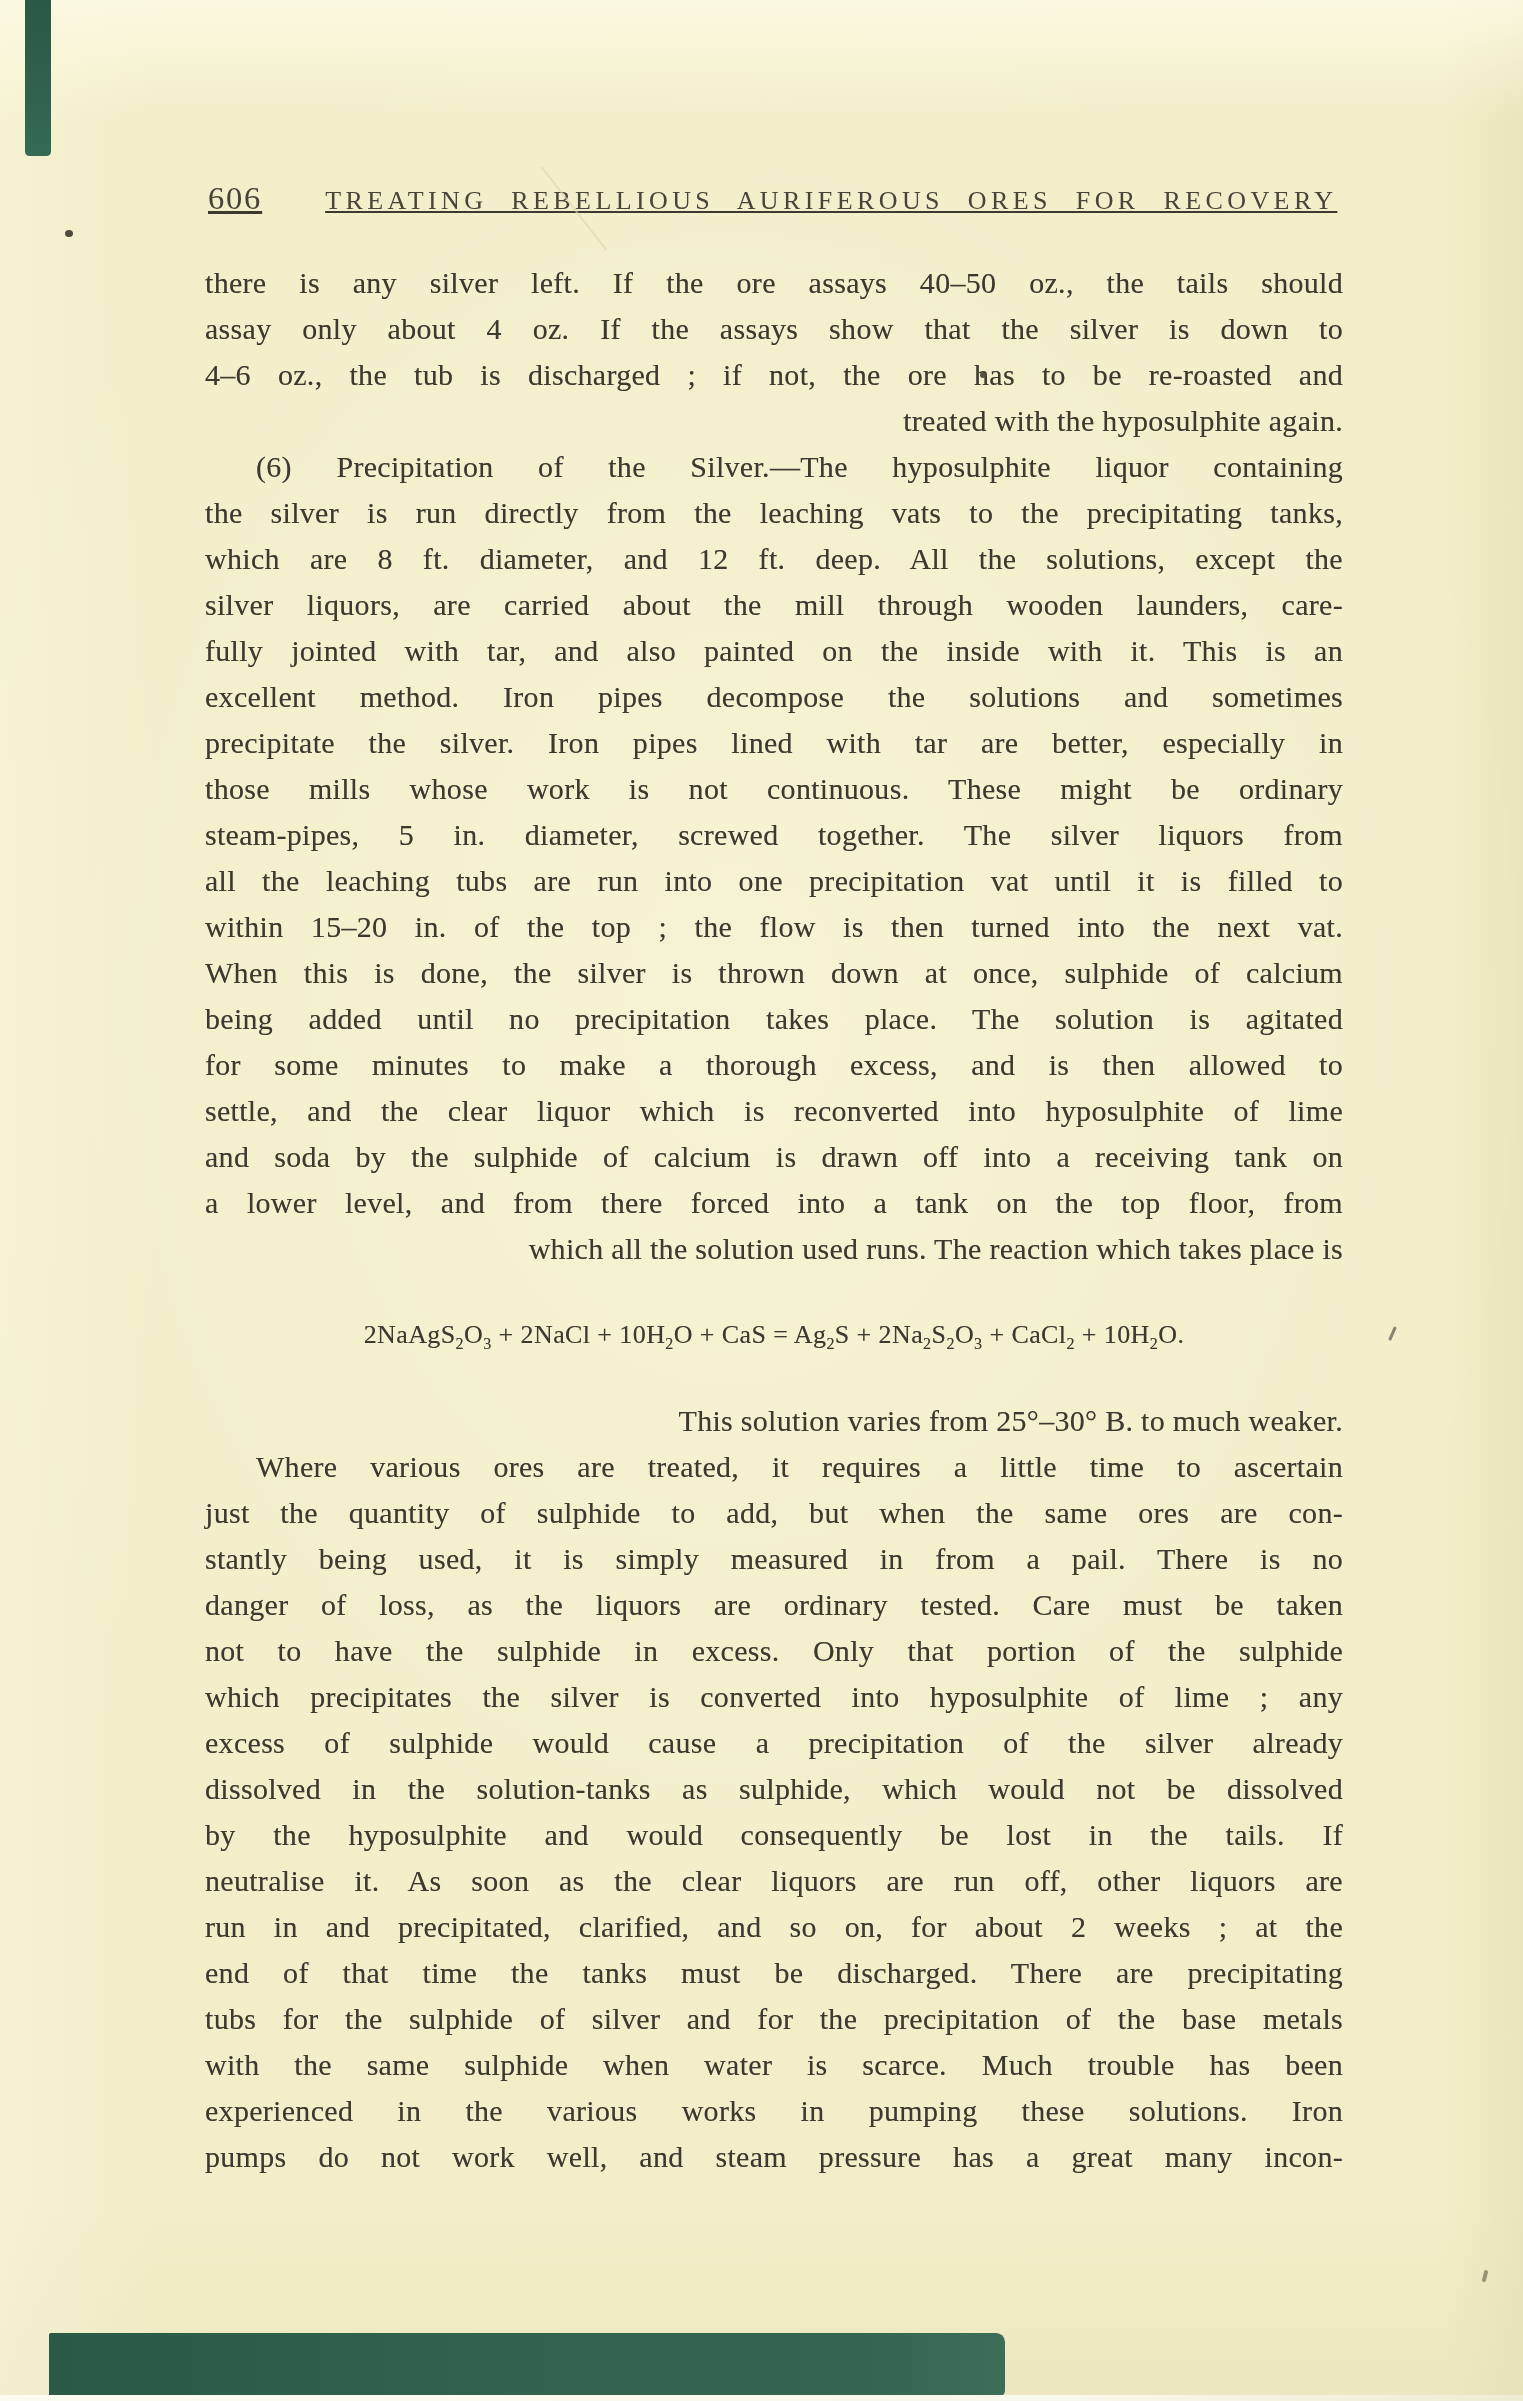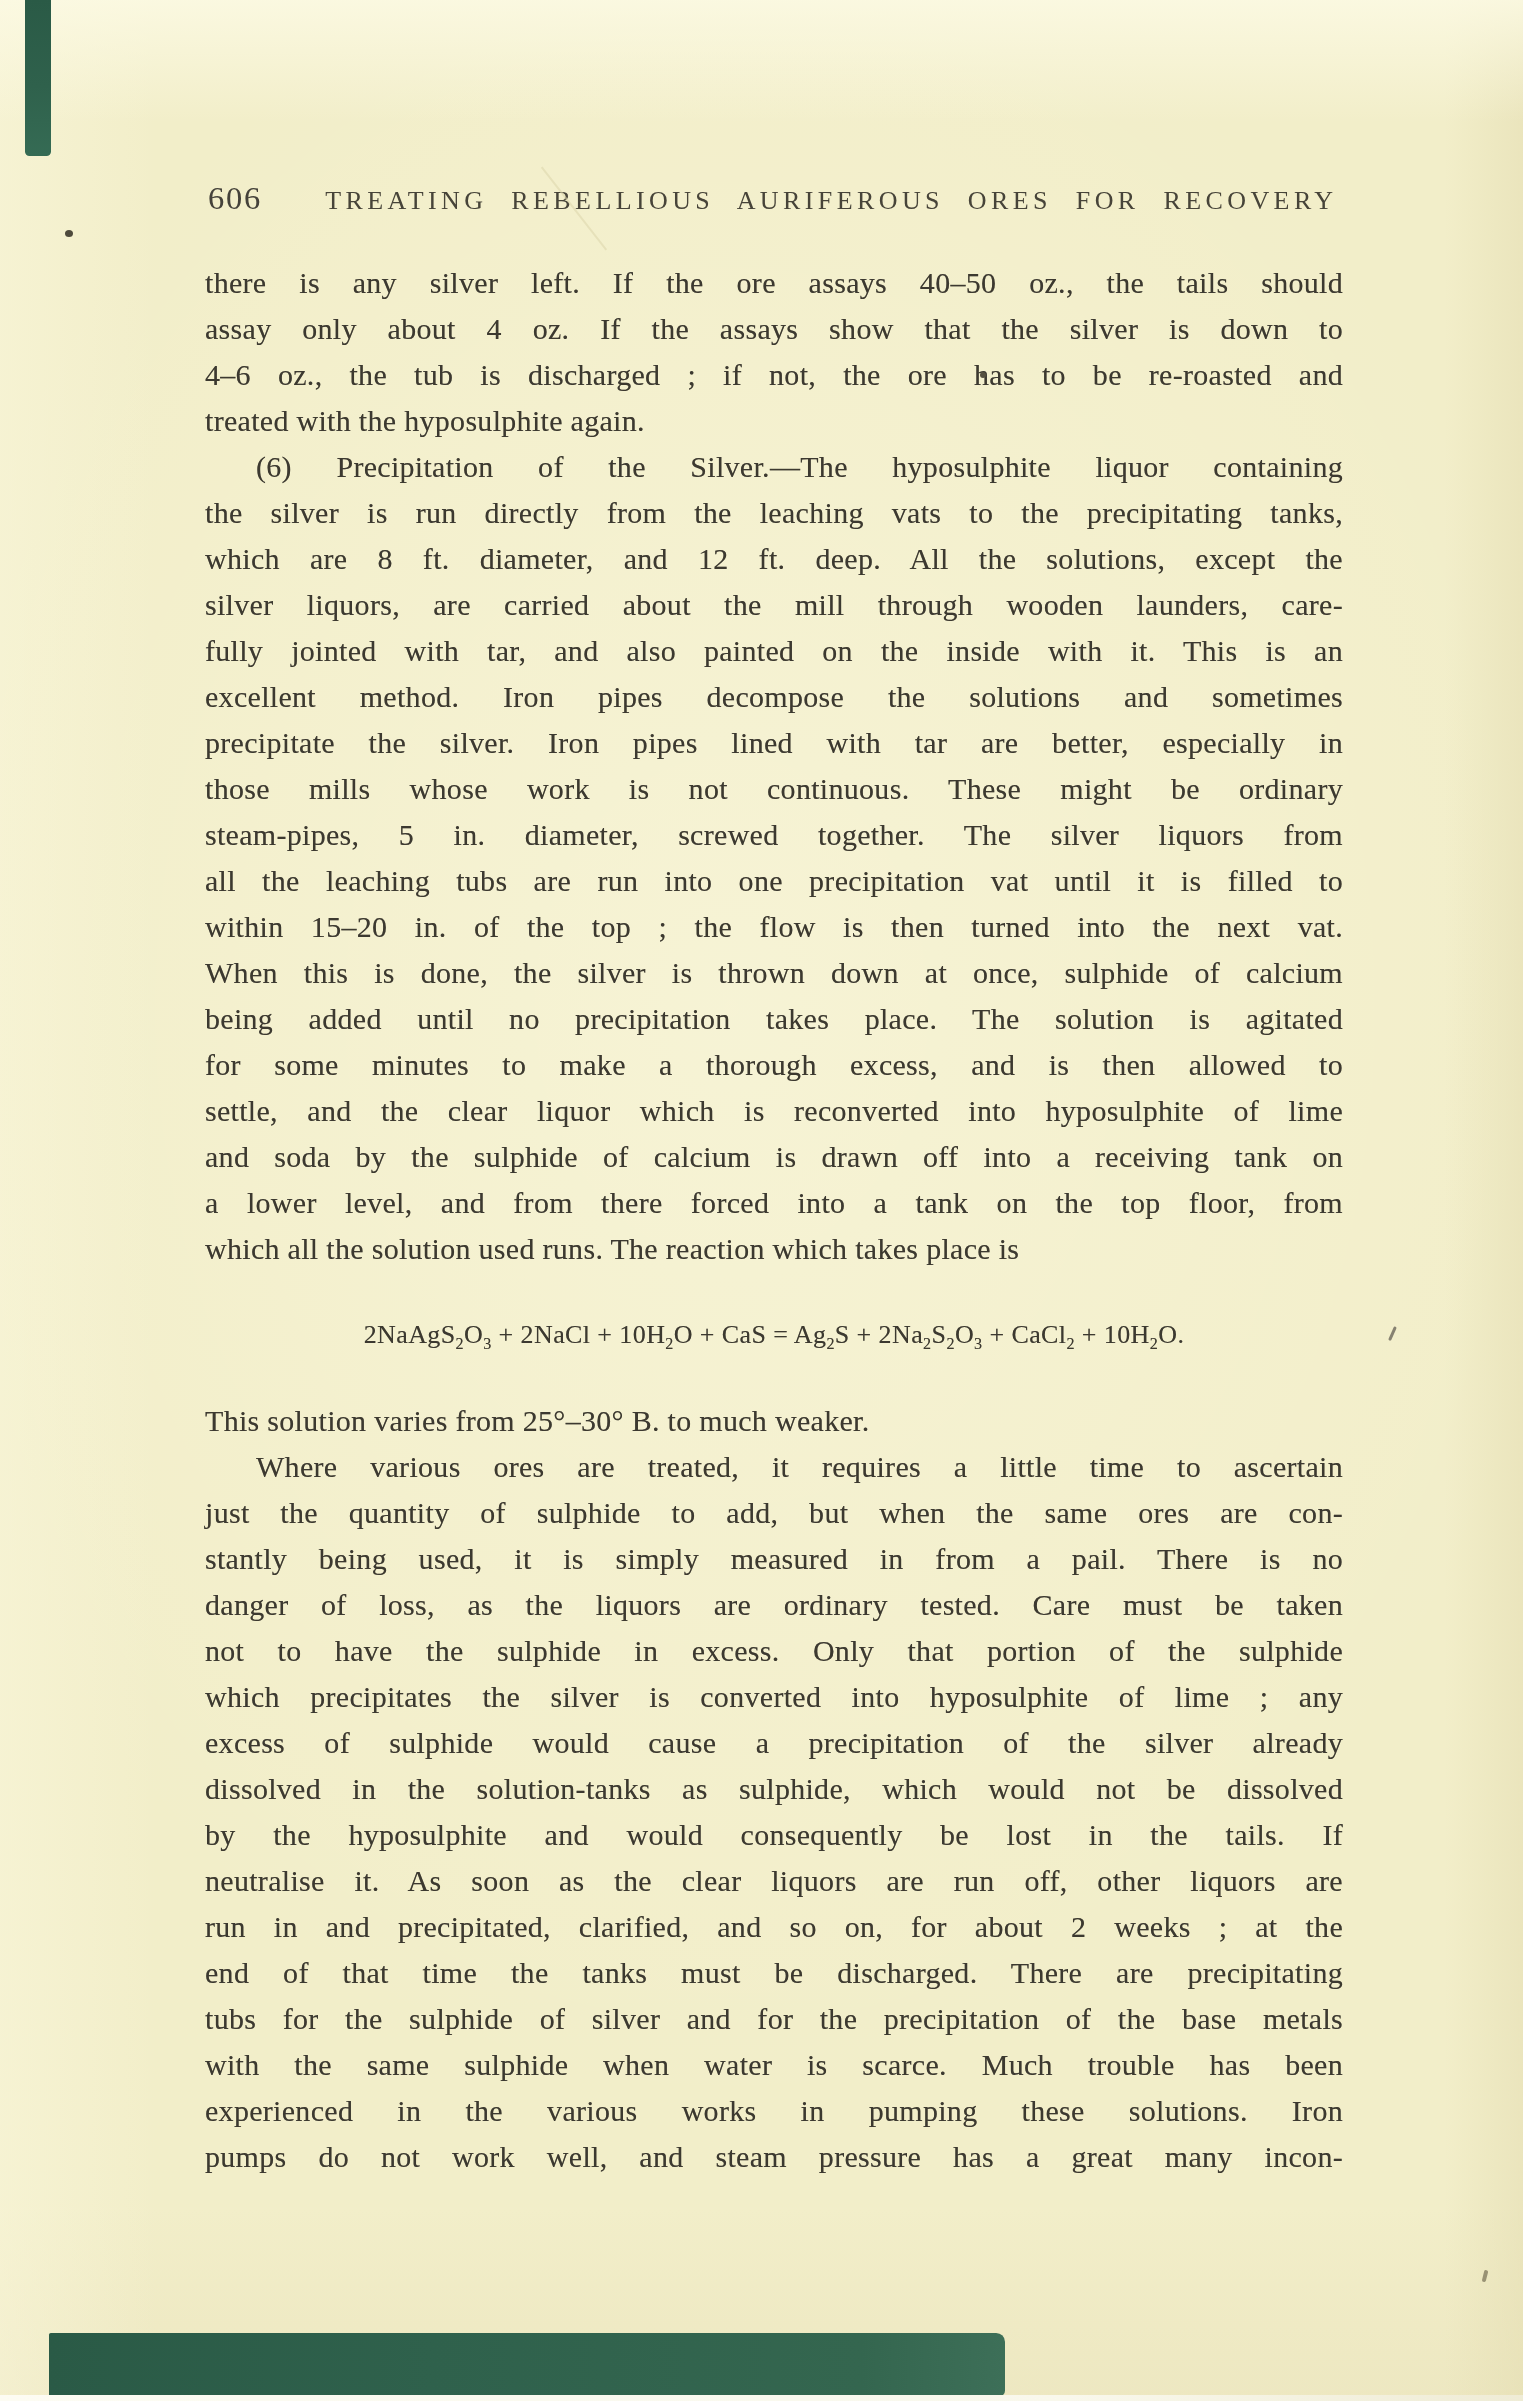--- a/index.html
+++ b/index.html
@@ -12,34 +12,34 @@
       linear-gradient(90deg, rgba(250,247,220,.5) 0%, rgba(250,247,220,0) 158px),
       linear-gradient(270deg, rgba(228,221,178,.55) 0%, rgba(228,221,178,0) 79px),
       linear-gradient(0deg, rgba(232,225,185,.5) 0%, rgba(232,225,185,0) 193px),
       radial-gradient(1230px 1581px at 48% 42%, rgba(255,253,235,.35), rgba(255,253,235,0) 70%),
       var(--paper,#f2eec9);
     font-family:"Liberation Serif","DejaVu Serif",serif;
     color:var(--ink,#3c3930);
   }
   .header-row{
     position:absolute;left:208px;top:180px;width:1142px;
-    display:flex;align-items:baseline;gap:63px;
+    display:flex;align-items:baseline;gap:63px;text-decoration:underline;
   }
   .page-number{font-size:32.5px;letter-spacing:1.8px;color:#45423a;}
   .running-head{
     font-size:26px;letter-spacing:4.4px;word-spacing:13px;
     color:#474439;white-space:nowrap;
   }
   .text-block{
     position:absolute;left:205px;top:260px;width:1138px;
     font-size:30px;line-height:46px;
     letter-spacing:0.3px;
     text-shadow:0 0 0.6px rgba(62,57,46,.45);
   }
-  .line{text-align:left;}
+  .line{text-align:right;}
   .line.jl{text-align:justify;text-align-last:justify;}
   .line.ind{text-indent:51px;}
   .equation{
     margin:40px 0;
     text-align:center;
     font-size:26px;line-height:46px;
     letter-spacing:0.4px;
   }
   .equation sub{font-size:.62em;line-height:0;}
   

